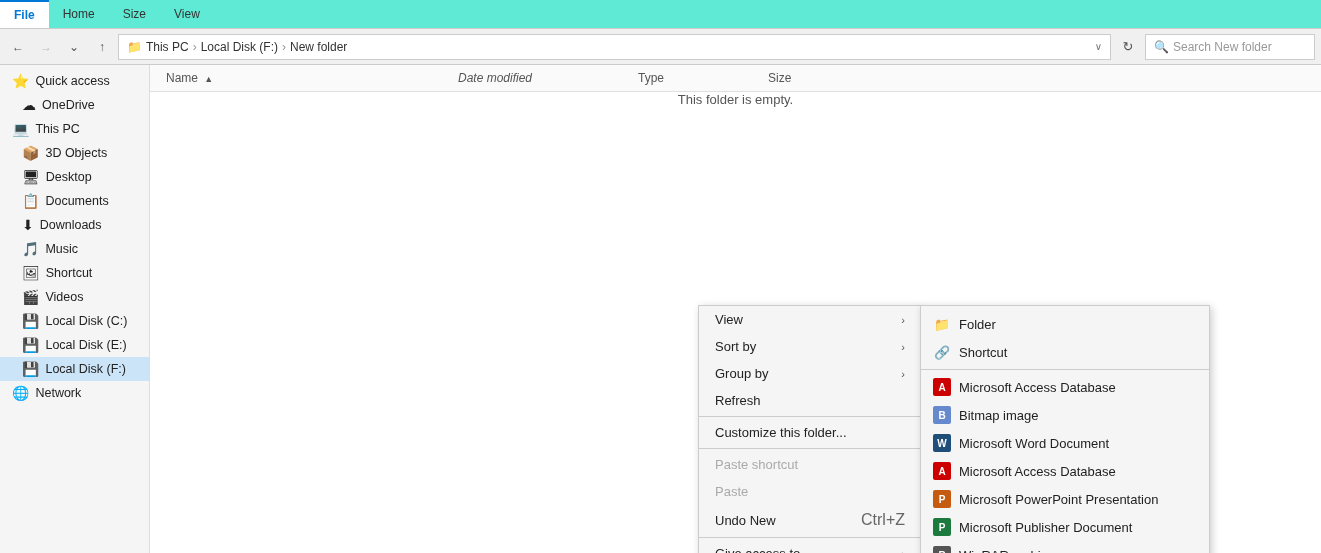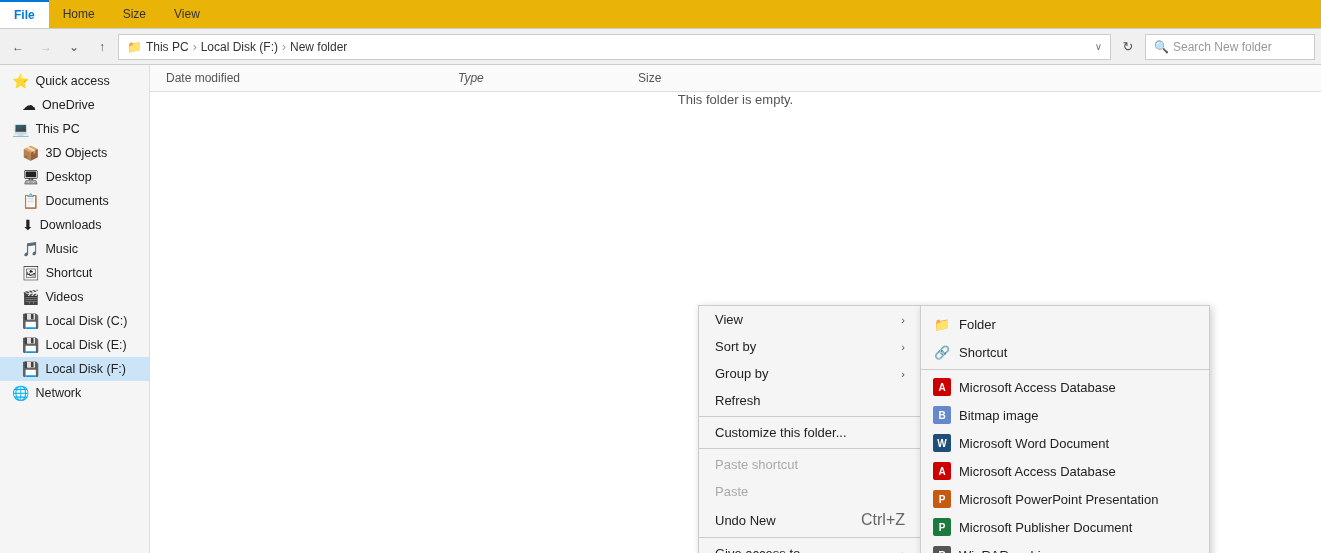--- a/index.html
+++ b/index.html
@@ -15,21 +15,21 @@
 
     
     .ribbon {
       background: #f0f0f0;
       border-bottom: 1px solid #ccc;
     }
     .ribbon-tabs {
       display: flex;
       align-items: stretch;
       height: 28px;
-      background: #eab308;
+      background: #5eead4;
     }
     .ribbon-tab {
       padding: 4px 14px;
       font-size: 12px;
       cursor: pointer;
       display: flex;
       align-items: center;
       color: #333;
     }
     .ribbon-tab.active {
@@ -309,20 +309,24 @@
     <div class="sidebar-item">
       <span class="sidebar-icon">🌐</span>
       <span>Network</span>
     </div>
   </div>
 
   <div class="content-area">
 
     <div class="column-headers">
       <div class="col-header">
+        <span>Name</span>
+        <span class="sort-arrow">▲</span>
+      </div>
+      <div class="col-header">
         <span>Date modified</span>
       </div>
       <div class="col-header">
         <span>Type</span>
       </div>
       <div class="col-header">
         <span>Size</span>
       </div>
     </div>
 

